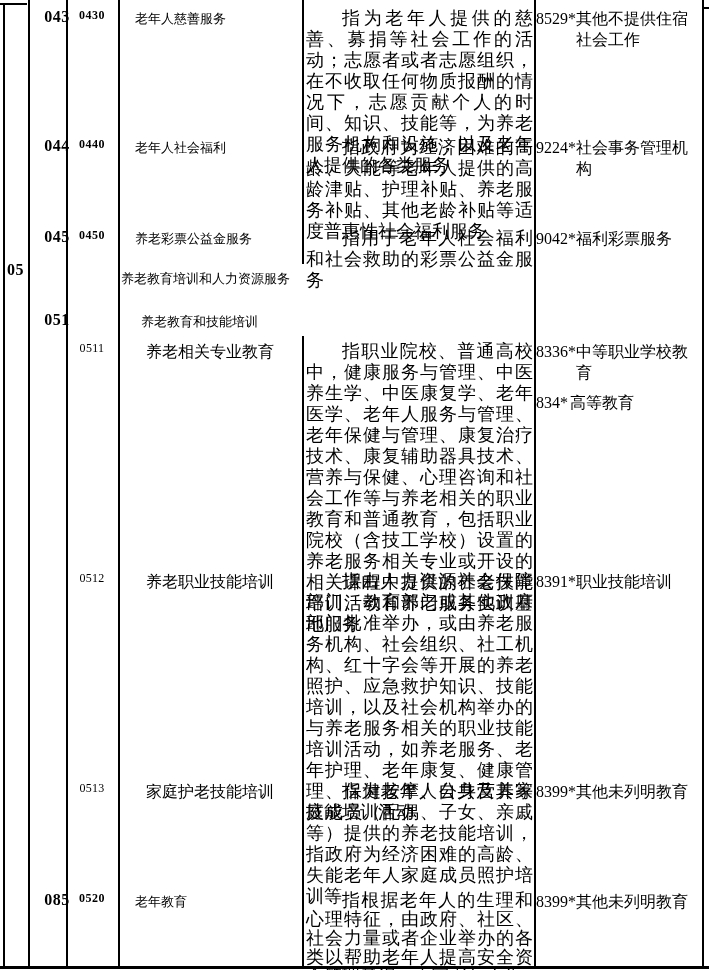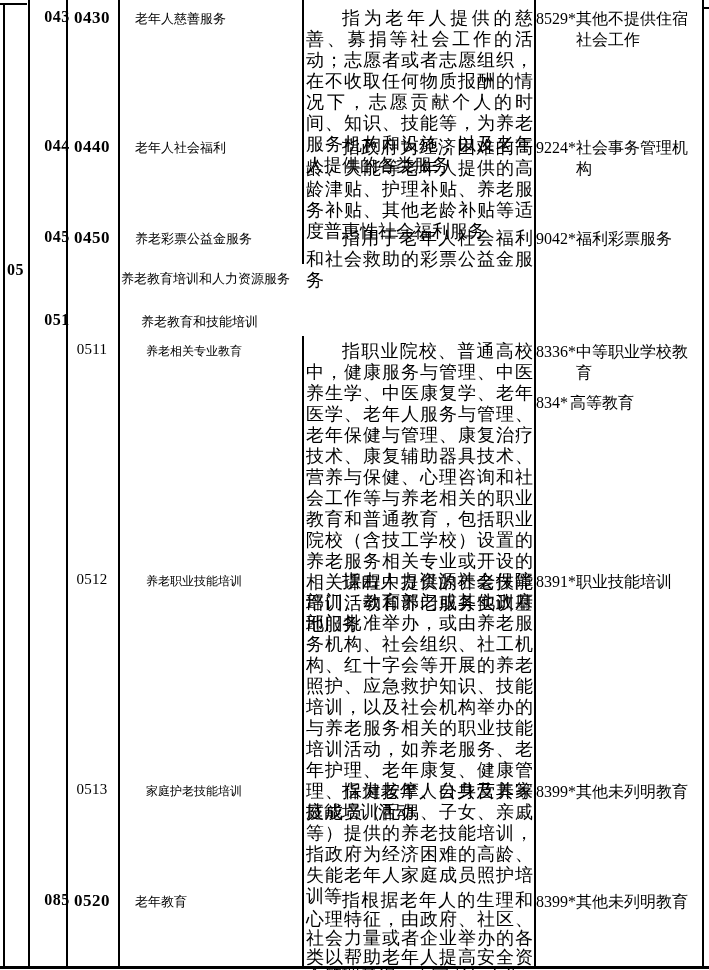--- a/index.html
+++ b/index.html
@@ -9,27 +9,27 @@
   }
   
   .vline,.hline{position:absolute;background:#000;}
   .vline{width:2px;}
   .hline{height:2px;}
   .hline.thick{height:3px;}
   
   .row{position:absolute;left:0;width:709px;}
   .cell{position:absolute;top:0;}
   .code2{left:28px;width:58px;text-align:center;font-weight:bold;font-size:16px;letter-spacing:.5px;}
-  .code3{left:66px;width:52px;text-align:center;font-weight:bold;font-size:17px;letter-spacing:.5px;}
-  .code3.plain,.code2.plain{font-weight:normal;font-size:15px;letter-spacing:.3px;}
+  .code3{left:66px;width:52px;text-align:center;font-weight:bold;font-size:12px;letter-spacing:.5px;}
+  .code3.plain,.code2.plain{font-weight:normal;font-size:12px;letter-spacing:.3px;}
   .name{left:135px;width:170px;font-weight:normal;font-size:13px;line-height:21px;
         font-family:"Liberation Sans","DejaVu Sans",sans-serif;}
   .name.section{left:121px;width:208px;word-break:break-all;}
   .name.sub{left:141px;}
-  .name.detail{left:146px;font-weight:normal;font-size:12px;
+  .name.detail{left:146px;font-weight:normal;font-size:16px;
         font-family:"Liberation Serif","DejaVu Serif",serif;}
   .desc{left:306px;width:227px;font-size:18px;line-height:21px;text-indent:2em;
         text-align:justify;word-break:break-all;}
   .refs{left:536px;width:166px;}
   .ref{display:flex;align-items:flex-start;font-size:16px;line-height:21px;}
   .ref + .ref{margin-top:9px;}
   .ref-code{flex:0 0 34px;}
   .ref-label{width:131px;word-break:break-all;}
   .seclabel{position:absolute;left:3px;top:261px;width:25px;text-align:center;
         font-weight:bold;font-size:16px;letter-spacing:.5px;}

